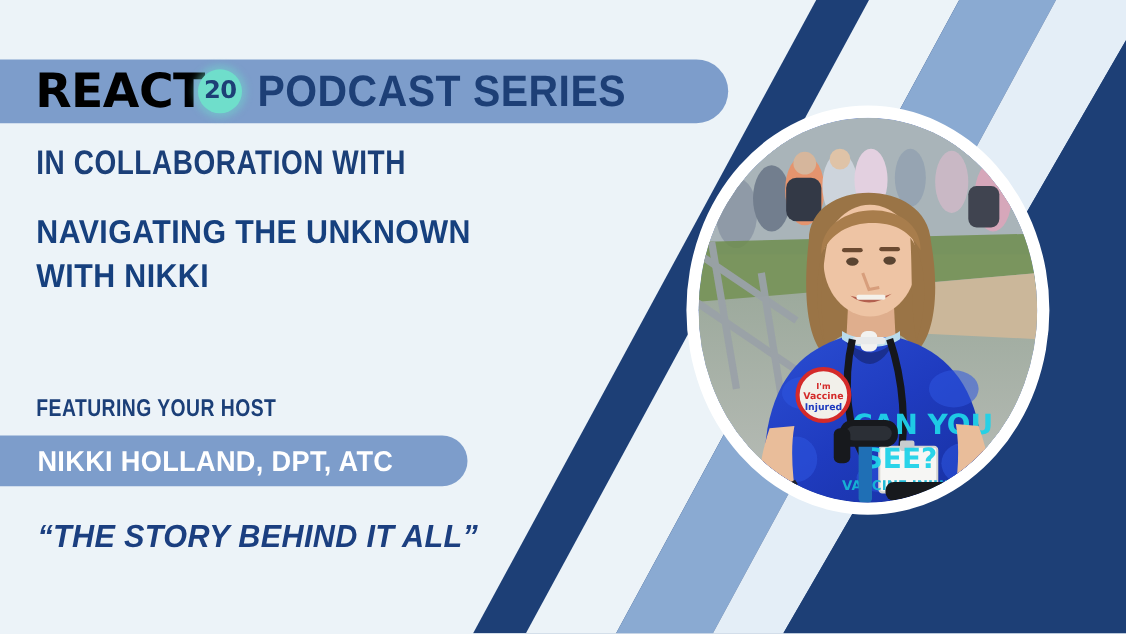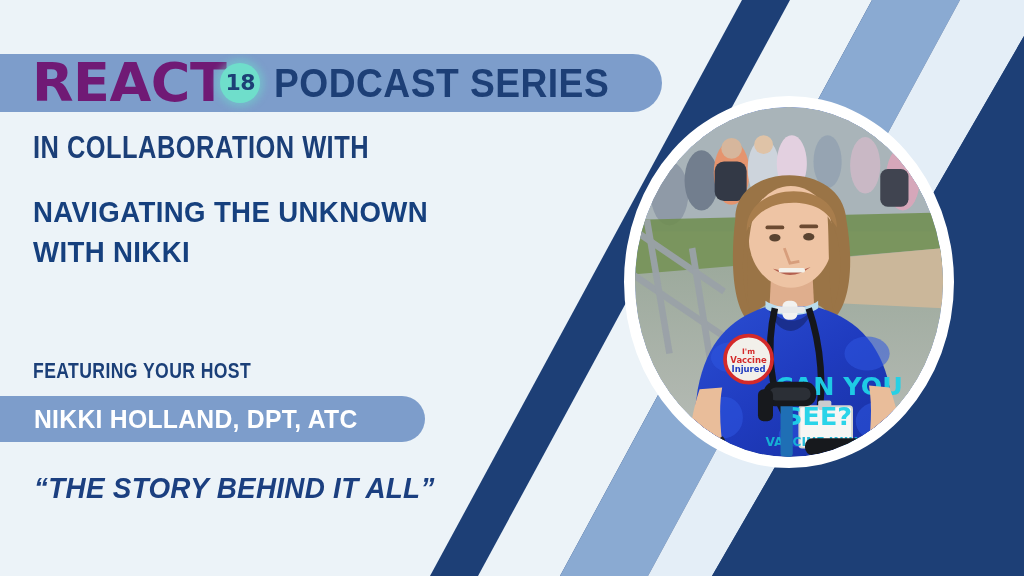--- a/index.html
+++ b/index.html
@@ -20,22 +20,22 @@
     background:#7d9dcb;border-radius:0 29px 29px 0;
     display:flex;align-items:center;
   }
   .banner-inner{
     display:flex;align-items:center;gap:0;
     margin-left:62px;
     white-space:nowrap;
   }
   .brand-react{
     font-family:"DejaVu Sans", sans-serif;
-    font-weight:bold;font-size:54px;letter-spacing:-0.5px;
-    color:#701a75;line-height:1;
+    font-weight:bold;font-size:43px;letter-spacing:-0.5px;
+    color:#000000;line-height:1;
   }
   .brand-19{
     position:relative;width:40px;height:40px;border-radius:50%;
     background:#6fdecb;margin:0 6px 0 -6px;
     display:flex;align-items:center;justify-content:center;
     box-shadow:0 0 7px 4px rgba(111,222,203,.45);
   }
   .brand-19 span{
     font-family:"DejaVu Sans", sans-serif;font-weight:bold;
     font-size:22px;color:#1d3f76;line-height:1;letter-spacing:-0.5px;
@@ -127,21 +127,21 @@
       <polygon points="1024,36 1024,576 712,576" fill="#1d3f76"></polygon>
 
       <polygon points="430,576 560,576 742,0 700,0" fill="#1d3f76" opacity="0"></polygon>
     </svg>
   </div>
 
   <div class="banner">
     <div class="banner-inner">
       <span class="brand-react">REACT</span>
       <span class="brand-19">
-        <span>18</span>
+        <span>20</span>
       </span>
       <span class="brand-podcast">PODCAST SERIES</span>
     </div>
   </div>
 
   <div class="collab">IN COLLABORATION WITH</div>
 
   <div class="show-title">
     <div>NAVIGATING THE UNKNOWN</div>
     <div>WITH NIKKI</div>

